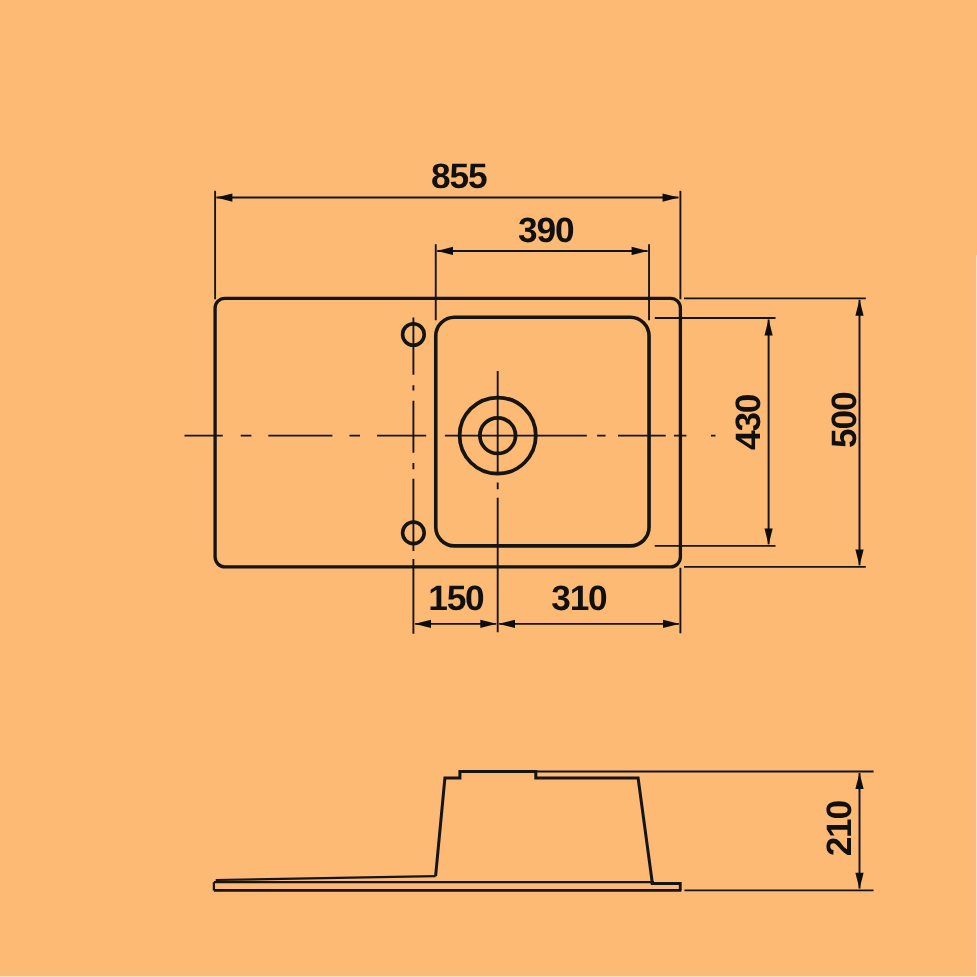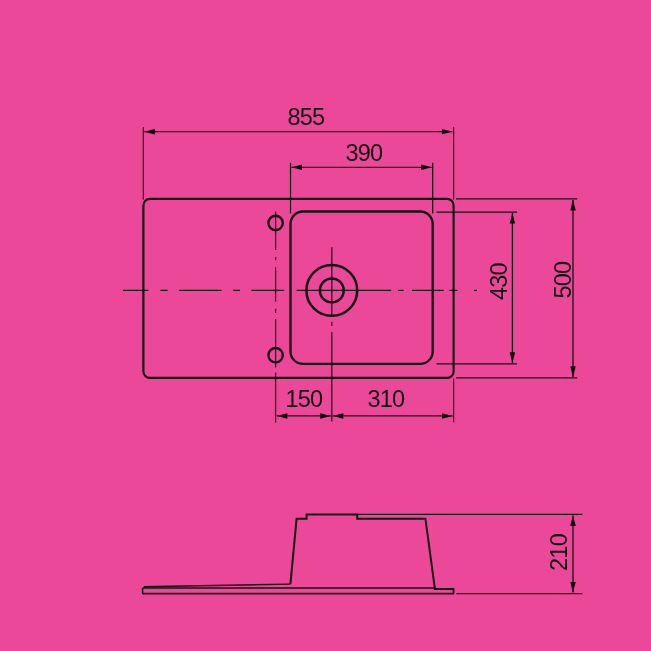--- a/index.html
+++ b/index.html
@@ -1,16 +1,16 @@
 <!DOCTYPE html>
 <html><head>
 <meta charset="utf-8">
 <style>
   html,body{margin:0;padding:0;background:#ffffff;}
-  .page{width:651px;height:651px;position:relative;background:#ec4899;}
+  .page{width:651px;height:651px;position:relative;background:#fdba74;font-weight:bold;}
   text{font-family:"Liberation Sans",sans-serif;font-size:23.5px;letter-spacing:-0.8px;fill:#101010;}
 </style>
 </head>
 <body>
 <div class="page">
 <svg width="651" height="651" viewBox="0 0 651 651">
 <defs>
 <marker id="ar" viewBox="0 0 11 6" refX="10.8" refY="3" markerWidth="11" markerHeight="6" orient="auto-start-reverse" markerUnits="userSpaceOnUse">
           <path d="M0.2,0.25 L11,3 L0.2,5.75 Z" fill="#0d0d0d"></path>
         </marker>

